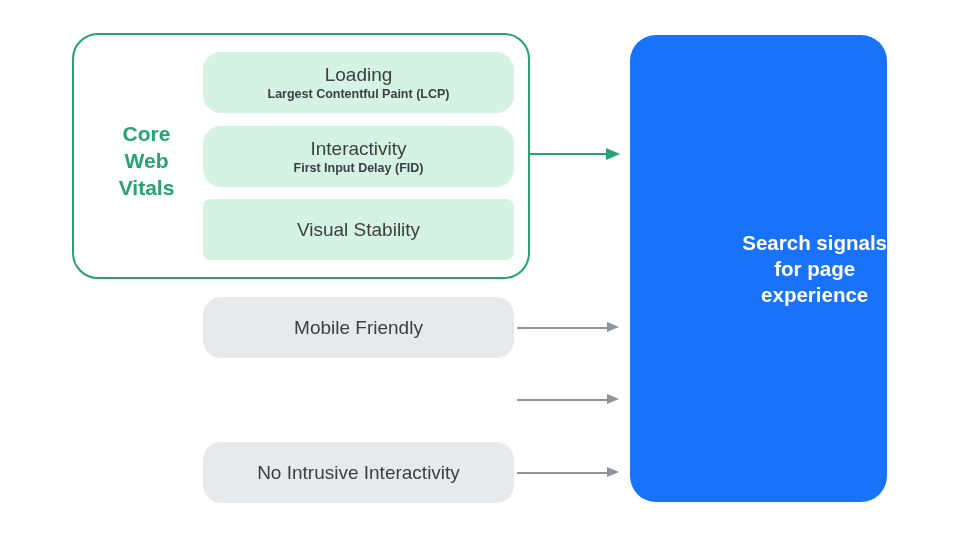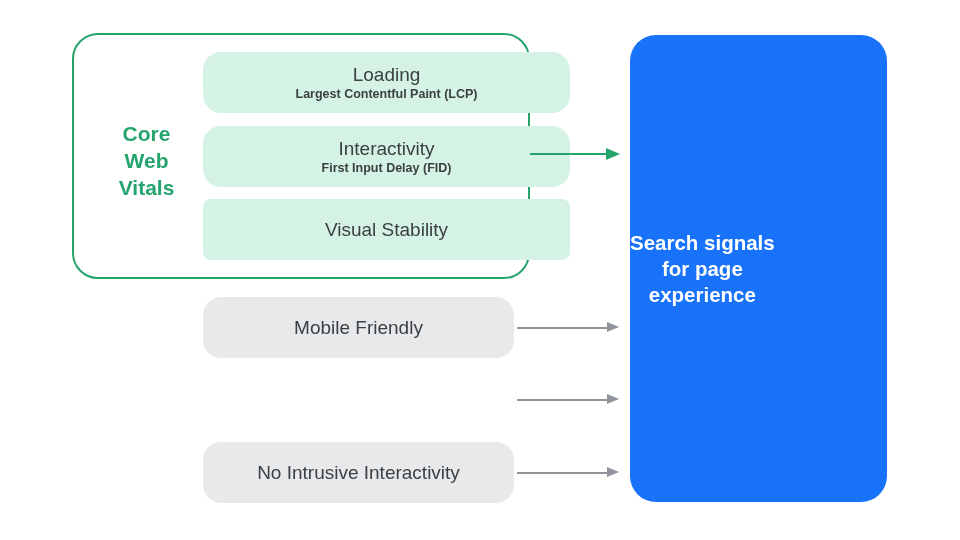--- a/index.html
+++ b/index.html
@@ -19,21 +19,21 @@
     position:absolute;left:72px;top:33px;width:458px;height:246px;
     border:2.5px solid var(--accent-green);border-radius:26px;box-sizing:border-box;
     background:#ffffff;
   }
   .cwv-label{
     position:absolute;left:72px;top:120px;width:149px;
     text-align:center;font-size:21px;font-weight:700;line-height:27px;
     color:var(--accent-green);white-space:pre-line;
   }
   .vital-card{
-    position:absolute;left:203px;width:367px;height:61px;
+    position:absolute;left:203px;width:311px;height:61px;
     background:var(--mint-fill);border-radius:18px;
     display:flex;flex-direction:column;align-items:center;justify-content:center;
     text-align:center;
   }
   .vital-1{top:52px;} .vital-2{top:126px;} .vital-3{top:199px;border-radius:8px;}
   .vital-title{font-size:19px;font-weight:500;color:var(--text-dark);line-height:22px;}
   .vital-sub{font-size:12.5px;font-weight:700;color:var(--text-dark);line-height:15px;margin-top:1px;}
 
   
   .signal-card{
@@ -41,21 +41,21 @@
     background:var(--gray-fill);border-radius:18px;
     display:flex;align-items:center;justify-content:center;
     font-size:19px;font-weight:500;color:var(--text-dark);
   }
   .signal-1{top:297px;} .signal-2{top:369px;} .signal-3{top:442px;}
 
   
   .blue-panel{
     position:absolute;left:630px;top:35px;width:257px;height:467px;
     background:var(--blue-panel);border-radius:26px;
-    display:flex;align-items:center;justify-content:flex-start;
+    display:flex;align-items:center;justify-content:flex-end;
   }
   .blue-panel-label{
     color:#ffffff;font-size:20.5px;font-weight:700;line-height:26px;
     text-align:center;white-space:pre-line;
   }
 
   
   .arrow{position:absolute;}
   .arrow .shaft{position:absolute;left:0;}
   .arrow .head{position:absolute;width:0;height:0;}

